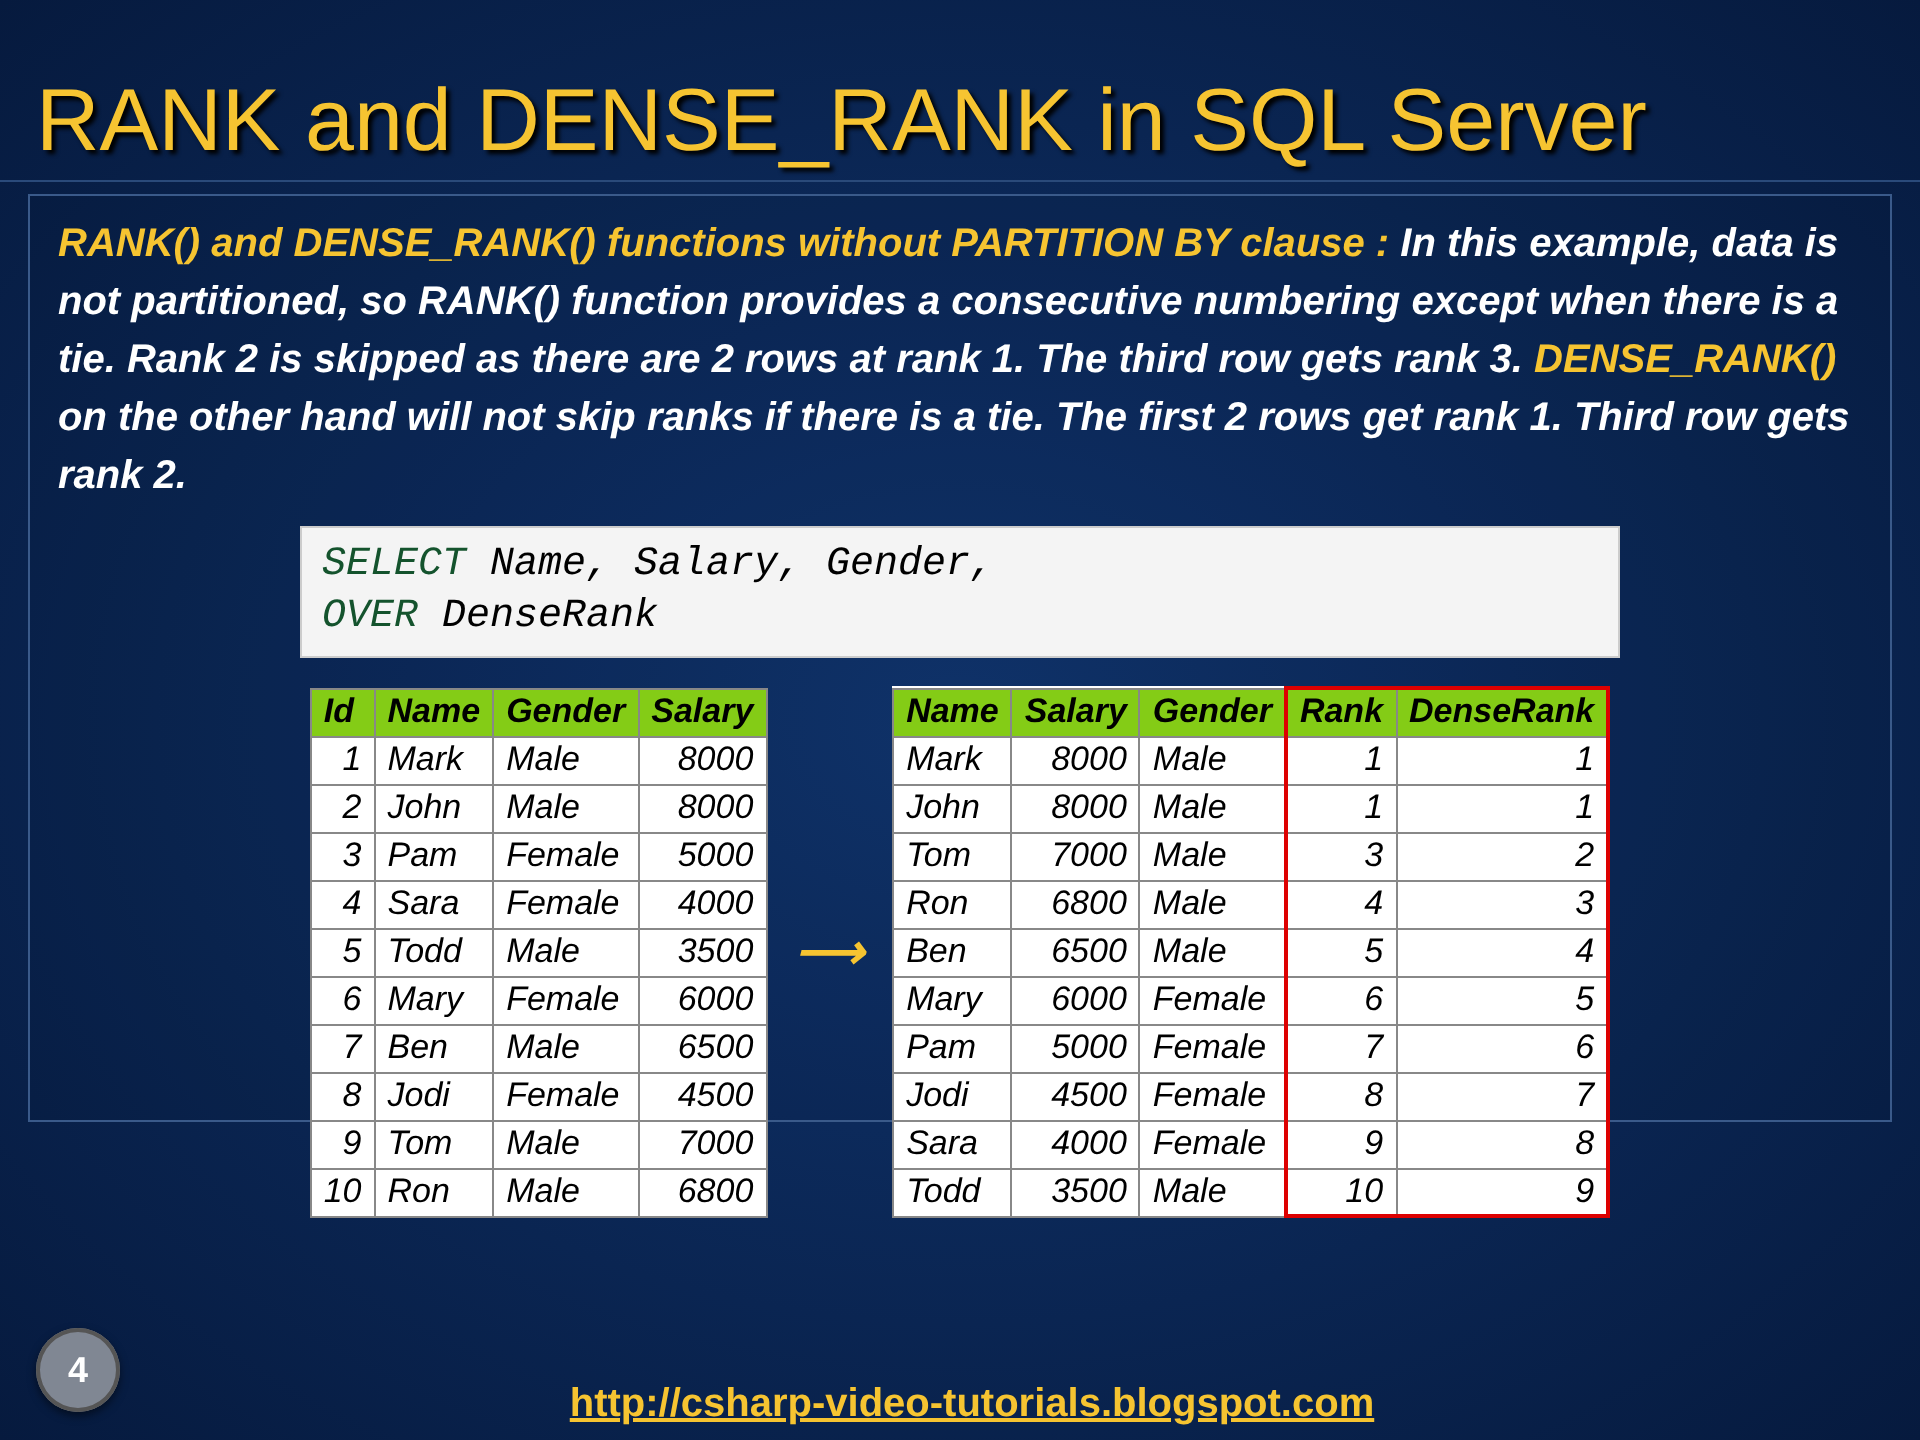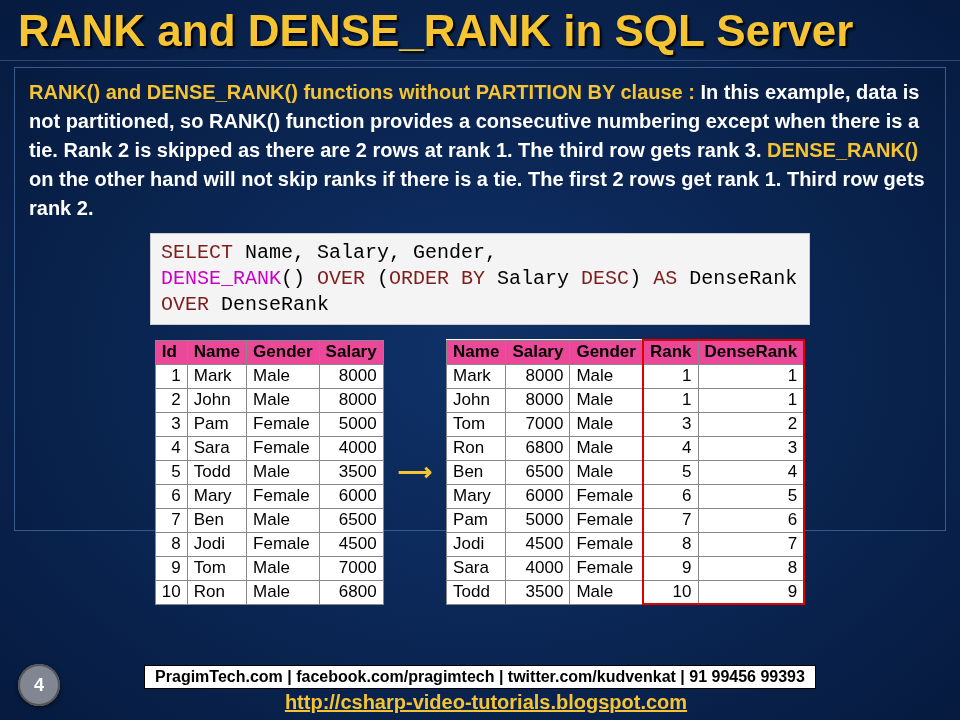--- a/index.html
+++ b/index.html
@@ -7,72 +7,74 @@
     width: 960px;
     height: 720px;
     background: radial-gradient(ellipse at center, #10356f 0%, #061a3e 100%);
     font-family: Arial, Helvetica, sans-serif;
     overflow: hidden;
     position: relative;
   }
   .title {
     color: #f6c431;
     font-size: 44px;
-    font-weight: bold;
+    font-weight: normal;
     padding: 6px 18px 4px 18px;
     text-shadow: 2px 2px 2px #000;
     border-bottom: 1px solid #2a4a7a;
+    margin-top: 30px;
   }
   .panel {
     margin: 6px 14px 0 14px;
     border: 1px solid #3a5a8a;
     background: rgba(0,0,0,0.05);
     padding: 10px 14px 12px 14px;
     height: 464px;
+    font-style: italic;
   }
   .explanation {
     color: #ffffff;
     font-size: 20px;
     font-weight: bold;
     line-height: 1.45;
     margin-bottom: 10px;
   }
   .hl { color: #f6c431; }
   .sql-box {
     background: #f4f4f4;
     color: #000;
     font-family: Consolas, "Courier New", monospace;
     font-size: 20px;
     padding: 6px 10px;
     margin: 0 auto 14px auto;
     width: 660px;
     line-height: 1.3;
     border: 1px solid #ccc;
   }
-  .sql-box .kw { color: #7f1d1d; }
+  .sql-box .kw { color: #14532d; }
   .sql-box .fn { color: #c800c8; }
   .tables-row {
     display: flex;
     align-items: center;
     justify-content: center;
     gap: 14px;
   }
   table.data {
     border-collapse: collapse;
     background: #fff;
     font-size: 17px;
   }
   table.data th, table.data td {
     border: 1px solid #888;
     padding: 1px 6px;
     text-align: left;
     height: 24px;
   }
   table.data th {
-    background: #ec4899;
+    background: #84cc16;
     font-weight: bold;
   }
   table.data .num { text-align: right; }
   .head-yellow th { background: #ffe48a; }
   .hcol { background: #ffe48a; }
   .red-left { border-left: 2px solid #d00 !important; }
   .red-right { border-right: 2px solid #d00 !important; }
   .red-top { border-top: 2px solid #d00 !important; }
   .red-bottom { border-bottom: 2px solid #d00 !important; }
   .arrow {
@@ -126,21 +128,20 @@
 
 <div class="title">RANK and DENSE_RANK in SQL Server</div>
 
 <div class="panel">
   <div class="explanation">
     <span class="hl">RANK() and DENSE_RANK() functions without PARTITION BY clause : </span><span>In this example, data is not partitioned, so RANK() function provides a consecutive numbering except when there is a tie. Rank 2 is skipped as there are 2 rows at rank 1. The third row gets rank 3. </span><span class="hl">DENSE_RANK()</span><span> on the other hand will not skip ranks if there is a tie. The first 2 rows get rank 1. Third row gets rank 2.</span>
   </div>
 
   <div class="sql-box">
     <div><span class="kw">SELECT</span><span> Name, Salary, Gender,</span></div>
-    <div><span class="fn">DENSE_RANK</span><span>()</span><span class="kw"> OVER </span><span>(</span><span class="kw">ORDER BY</span><span> Salary </span><span class="kw">DESC</span><span>)</span><span class="kw"> AS</span><span> DenseRank</span></div>
     <div><span class="kw">OVER</span><span> DenseRank</span></div>
   </div>
 
   <div class="tables-row">
     <table class="data">
       <thead class="head-yellow">
           <tr id="t1-head">
             <th>Id</th>
             <th>Name</th>
             <th>Gender</th>
@@ -295,15 +296,14 @@
             <td class="num red-right red-bottom">9</td>
           </tr>
         </tbody>
     </table>
   </div>
 </div>
 
 <div class="slide-num">4</div>
 
 <div class="footer">
-  <div class="footer-box">PragimTech.com | facebook.com/pragimtech | twitter.com/kudvenkat | 91 99456 99393</div>
   <div class="footer-link">http://csharp-video-tutorials.blogspot.com</div>
 </div>
 
 </body></html>

